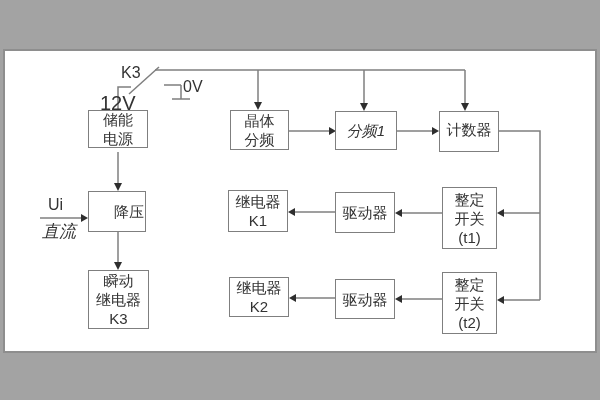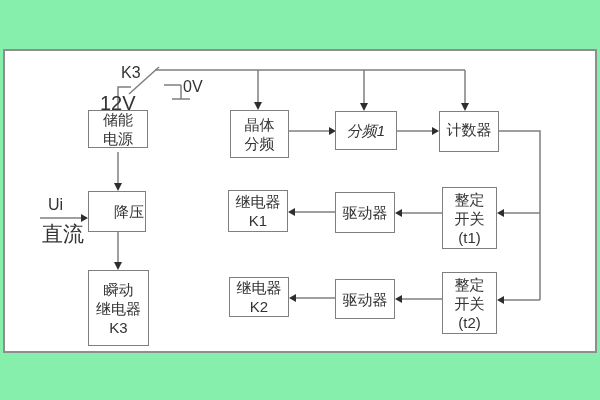--- a/index.html
+++ b/index.html
@@ -1,47 +1,47 @@
 <!DOCTYPE html>
 <html><head>
 <meta charset="utf-8">
 <style>
   html,body{margin:0;padding:0;background:#fff;}
   .stage{
-    position:relative;width:600px;height:400px;background:#86efac;overflow:hidden;
+    position:relative;width:600px;height:400px;background:#a3a3a3;overflow:hidden;
     font-family:"Liberation Sans","DejaVu Sans",sans-serif;color:#333;
   }
   .frame{
     position:absolute;left:3px;top:49px;width:594px;height:304px;
     border:2px solid #8e8e8e;box-sizing:border-box;background:#fff;
   }
   .wires{position:absolute;left:0;top:0;width:600px;height:400px;}
   .box{
     position:absolute;box-sizing:border-box;border:1.5px solid #7f7f7f;background:#fff;
     display:flex;flex-direction:column;align-items:center;justify-content:center;
     font-size:15px;line-height:19px;color:#333;text-align:center;white-space:nowrap;
   }
   .b0{left:88px;top:110px;width:60px;height:38px;}
   .b1{left:88px;top:191px;width:58px;height:41px;padding-left:24px;}
-  .b2{left:88px;top:270px;width:61px;height:76px;}
-  .b3{left:230px;top:110px;width:59px;height:48px;}
+  .b2{left:88px;top:270px;width:61px;height:59px;}
+  .b3{left:230px;top:110px;width:59px;height:40px;}
   .b4{left:335px;top:111px;width:62px;height:39px;font-style:italic;}
   .b5{left:439px;top:111px;width:60px;height:41px;font-family:Liberation Mono, monospace;}
   .b6{left:228px;top:190px;width:60px;height:42px;}
   .b7{left:335px;top:192px;width:60px;height:41px;}
   .b8{left:442px;top:187px;width:55px;height:62px;}
   .b9{left:229px;top:277px;width:60px;height:40px;}
   .b10{left:335px;top:279px;width:60px;height:40px;}
   .b11{left:442px;top:272px;width:55px;height:62px;}
   .lbl{position:absolute;color:#333;white-space:nowrap;}
   .lbl-k3{left:121px;top:64px;font-size:16px;}
   .lbl-12v{left:100px;top:92px;font-size:20px;}
   .lbl-0v{left:183px;top:78px;font-size:16px;}
   .lbl-ui{left:48px;top:196px;font-size:16px;}
-  .lbl-dc{left:42px;top:220px;font-size:21px;}
+  .lbl-dc{left:42px;top:220px;font-size:17px;font-style:italic;}
 </style>
 </head>
 <body>
 
 <div class="stage">
 
   <div class="frame"></div>
 
   <svg class="wires" viewBox="0 0 600 400" xmlns="http://www.w3.org/2000/svg">
     <g stroke="#7f7f7f" stroke-width="1.5" fill="none">

